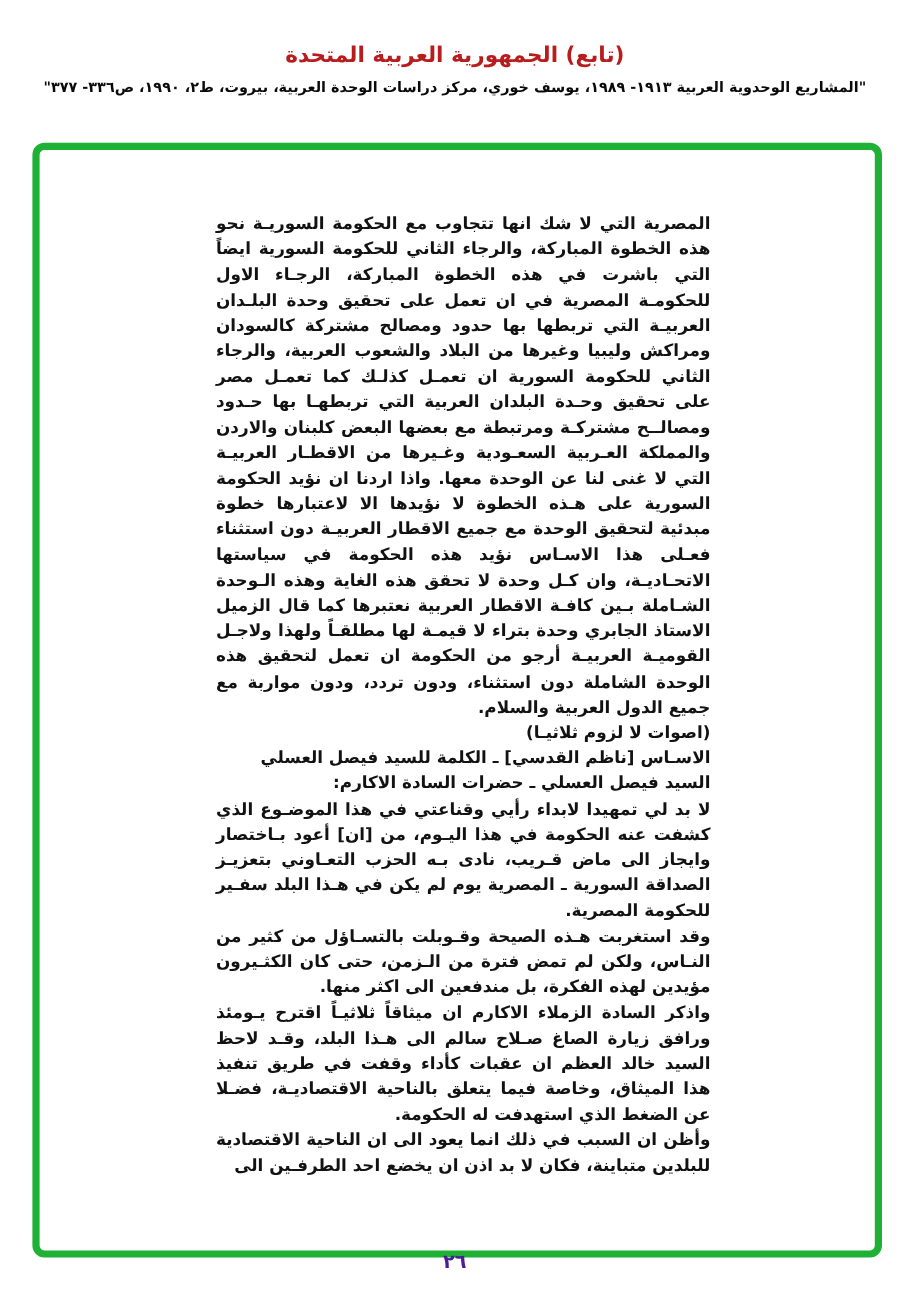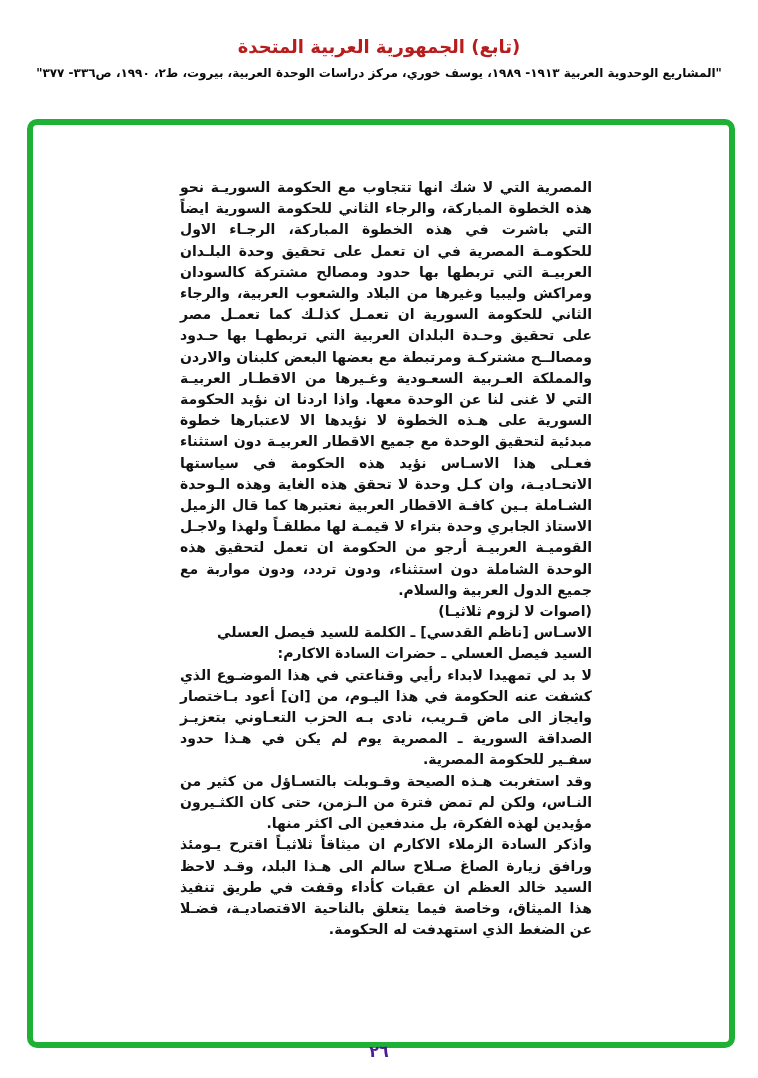--- a/index.html
+++ b/index.html
@@ -83,21 +83,22 @@
   <div class="page-title">(تابع) الجمهورية العربية المتحدة</div>
 
   <div class="source-citation">"المشاريع الوحدوية العربية ١٩١٣- ١٩٨٩، يوسف خوري، مركز دراسات الوحدة العربية، بيروت، ط٢، ١٩٩٠، ص٣٣٦- ٣٧٧"</div>
 
   <div class="content-frame">
     <div class="body-text">
         <div class="para"><span>المصرية التي لا شك انها تتجاوب مع الحكومة السوريـة نحو هذه الخطوة المباركة، والرجاء الثاني للحكومة السورية ايضاً التي باشرت في هذه الخطوة المباركة، الرجـاء الاول للحكومـة المصرية في ان تعمل على تحقيق وحدة البلـدان العربيـة التي تربطها بها حدود ومصالح مشتركة كالسودان ومراكش وليبيا وغيرها من البلاد والشعوب العربية، والرجاء الثاني للحكومة السورية ان تعمـل كذلـك كما تعمـل مصر على تحقيق وحـدة البلدان العربية التي تربطهـا بها حـدود ومصالــح مشتركـة ومرتبطة مع بعضها البعض كلبنان والاردن والمملكة العـربية السعـودية وغـيرها من الاقطـار العربيـة التي لا غنى لنا عن الوحدة معها. واذا اردنا ان نؤيد الحكومة السورية على هـذه الخطوة لا نؤيدها الا لاعتبارها خطوة مبدئية لتحقيق الوحدة مع جميع الاقطار العربيـة دون استثناء فعـلى هذا الاسـاس نؤيد هذه الحكومة في سياستها الاتحـاديـة، وان كـل وحدة لا تحقق هذه الغاية وهذه الـوحدة الشـاملة بـين كافـة الاقطار العربية نعتبرها كما قال الزميل الاستاذ الجابري وحدة بتراء لا قيمـة لها مطلقـاً ولهذا ولاجـل القوميـة العربيـة أرجو من الحكومة ان تعمل لتحقيق هذه الوحدة الشاملة دون استثناء، ودون تردد، ودون مواربة مع جميع الدول العربية والسلام.</span></div>
         <div class="para"><span>(اصوات لا لزوم ثلاثيـا)</span></div>
         <div class="para"><span>الاسـاس [</span><span class="bold">ناظم القدسي</span><span>] ـ الكلمة للسيد فيصل العسلي</span></div>
         <div class="para"><span>السيد </span><span class="bold">فيصل العسلي</span><span> ـ حضرات السادة الاكارم:</span></div>
-        <div class="para"><span>لا بد لي تمهيدا لابداء رأيي وقناعتي في هذا الموضـوع الذي كشفت عنه الحكومة في هذا اليـوم، من [ان] أعود بـاختصار وايجاز الى ماض قـريب، نادى بـه الحزب التعـاوني بتعزيـز الصداقة السورية ـ المصرية يوم لم يكن في هـذا حدود سفـير للحكومة المصرية.</span></div>
+        <div class="para"><span>لا بد لي تمهيدا لابداء رأيي وقناعتي في هذا الموضـوع الذي كشفت عنه الحكومة في هذا اليـوم، من [ان] أعود بـاختصار وايجاز الى ماض قـريب، نادى بـه الحزب التعـاوني بتعزيـز الصداقة السورية ـ المصرية يوم لم يكن في هـذا البلد سفـير للحكومة المصرية.</span></div>
         <div class="para"><span>وقد استغربت هـذه الصيحة وقـوبلت بالتسـاؤل من كثير من النـاس، ولكن لم تمض فترة من الـزمن، حتى كان الكثـيرون مؤيدين لهذه الفكرة، بل مندفعين الى اكثر منها.</span></div>
         <div class="para"><span>واذكر السادة الزملاء الاكارم ان ميثاقاً ثلاثيـاً اقترح يـومئذ ورافق زيارة الصاغ صـلاح سالم الى هـذا البلد، وقـد لاحظ السيد خالد العظم ان عقبات كأداء وقفت في طريق تنفيذ هذا الميثاق، وخاصة فيما يتعلق بالناحية الاقتصاديـة، فضـلا عن الضغط الذي استهدفت له الحكومة.</span></div>
+        <div class="para"><span>وأظن ان السبب في ذلك انما يعود الى ان الناحية الاقتصادية للبلدين متباينة، فكان لا بد اذن ان يخضع احد الطرفـين الى</span></div>
       </div>
   </div>
 
   <div class="page-number">٢٦</div>
 
 </div>
 
 </body></html>

